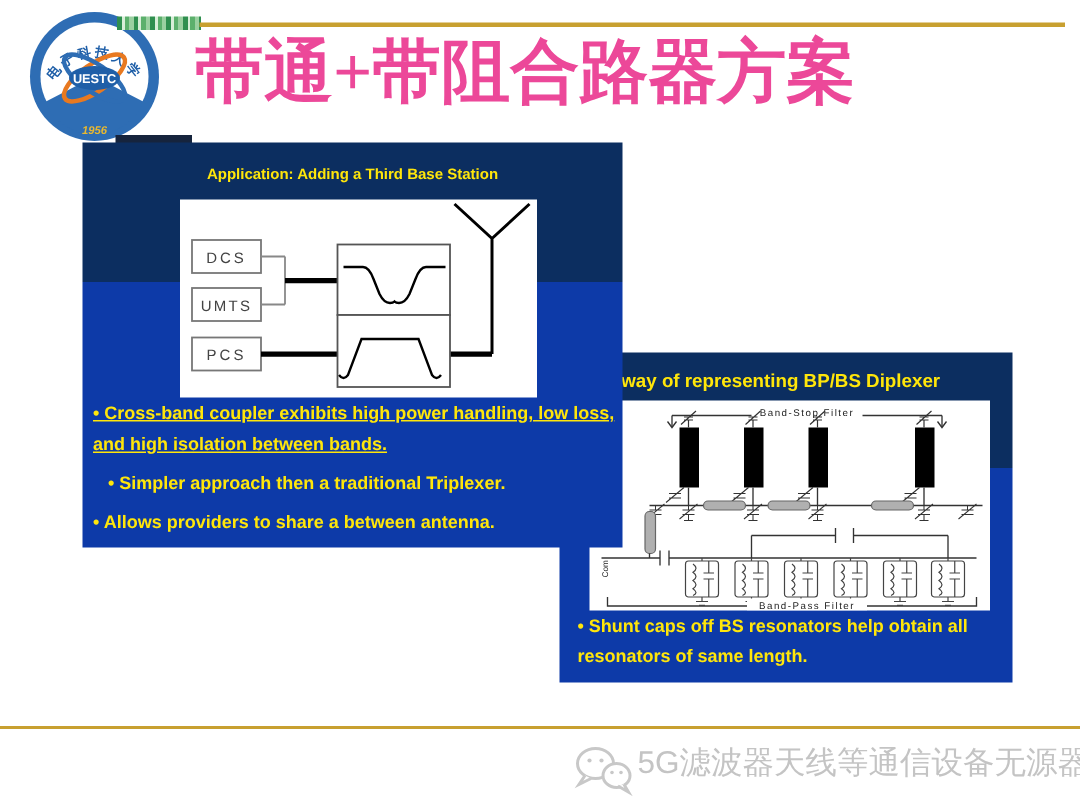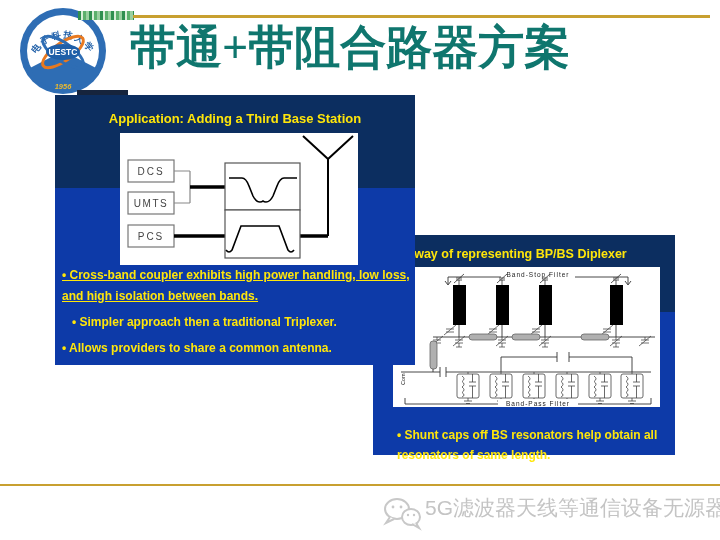--- a/index.html
+++ b/index.html
@@ -8,42 +8,42 @@
   .abs{position:absolute;}
 
   
   #gold-rule{left:133px;top:15px;width:577px;height:3px;background:#C8A030;}
   #green-strip{left:78px;top:11px;width:56px;height:9px;
     background:repeating-linear-gradient(90deg,#2f8f4f 0 3px,#d8eed8 3px 5px,#5cb06c 5px 8px,#9ad0a0 8px 11px);}
   #dark-strip{left:77px;top:90px;width:51px;height:8px;background:#16243d;}
 
   #page-title{left:130px;top:18px;width:470px;height:64px;
     font-family:"Liberation Serif","DejaVu Serif",serif;
-    font-size:46px;font-weight:bold;color:#0f766e;line-height:60px;white-space:nowrap;}
+    font-size:46px;font-weight:bold;color:#ec4899;line-height:60px;white-space:nowrap;}
 
   
   .panel{box-shadow:none;}
   #panel1{left:55px;top:95px;width:360px;height:270px;z-index:3;
     background:linear-gradient(#0C2E60 0,#0C2E60 93px,#0D3AA8 93px,#0D3AA8 100%);}
   #panel2{left:373px;top:235px;width:302px;height:220px;z-index:2;
     background:linear-gradient(#0C2E60 0,#0C2E60 77px,#0D3AA8 77px,#0D3AA8 100%);}
 
   .panel-heading{color:#FFE60A;font-weight:bold;}
-  #panel1-heading{left:0;top:16px;width:360px;text-align:center;font-size:13px;}
+  #panel1-heading{left:0;top:16px;width:360px;text-align:center;font-size:10px;}
   #panel2-heading{left:12px;top:12px;width:290px;font-size:12.5px;white-space:nowrap;}
 
   .white-box{background:#ffffff;}
   #diagram1{left:65px;top:38px;width:238px;height:132px;}
   #diagram2{left:20px;top:32px;width:267px;height:140px;}
 
   .bullet{color:#FFE60A;font-weight:bold;font-size:12px;line-height:21px;}
   #p1-b1{left:7px;top:170px;width:350px;text-decoration:underline;}
   #p1-b2{left:7px;top:217px;width:350px;margin-left:10px;}
   #p1-b3{left:7px;top:243px;width:350px;}
-  #p2-b1{left:12px;top:190px;width:282px;line-height:20px;margin-left:12px;}
+  #p2-b1{left:12px;top:172px;width:282px;line-height:20px;}
 
   
   #footer-rule{left:0;top:484px;width:720px;height:2px;background:#C8A030;}
   #footer-icon{left:381px;top:495px;width:42px;height:36px;}
   #footer-text{left:425px;top:494px;width:295px;font-size:21px;color:#c4c4c4;
     text-shadow:1px 1px 0 #ffffff;white-space:nowrap;}
 
   svg text{font-family:"Liberation Sans","DejaVu Sans",sans-serif;}
 </style>
 </head>
@@ -206,21 +206,21 @@
     <path d="M109,45 h13 q4,0 7,8 l4,10 q3,6 7,6 q2,0 3,-1 q1,1 3,1 q4,0 7,-6 l4,-10 q3,-8 7,-8 h13" stroke="#000" stroke-width="1.6" fill="none"></path>
     <path d="M106,117 q3,4 6,0 l9,-24 h38 l9,24 q3,4 6,0" stroke="#000" stroke-width="1.6" fill="none"></path>
 
     <g stroke="#000" stroke-width="2" fill="none">
       <path d="M208,103 V26 M208,26 L183,3 M208,26 L233,3"></path>
     </g>
   </svg>
 
   <div class="abs bullet" id="p1-b1">• Cross-band coupler exhibits high power handling, low loss, and  high isolation between bands.</div>
   <div class="abs bullet" id="p1-b2">• Simpler approach then a traditional Triplexer.</div>
-  <div class="abs bullet" id="p1-b3">• Allows providers to share a common antenna.</div>
+  <div class="abs bullet" id="p1-b3">• Allows providers to share a between antenna.</div>
 </div>
 
 <div class="abs" id="footer-rule"></div>
 <svg class="abs" id="footer-icon" width="42" height="36" viewBox="0 0 42 36">
   <g stroke="#c8c8c8" stroke-width="2" fill="#ffffff">
     <ellipse cx="16" cy="14" rx="12" ry="10"></ellipse>
     <path d="M9,22 L5,28 L13,24" fill="#ffffff"></path>
     <ellipse cx="30" cy="22" rx="9" ry="8"></ellipse>
     <path d="M35,28 L38,33 L31,29" fill="#ffffff"></path>
   </g>

